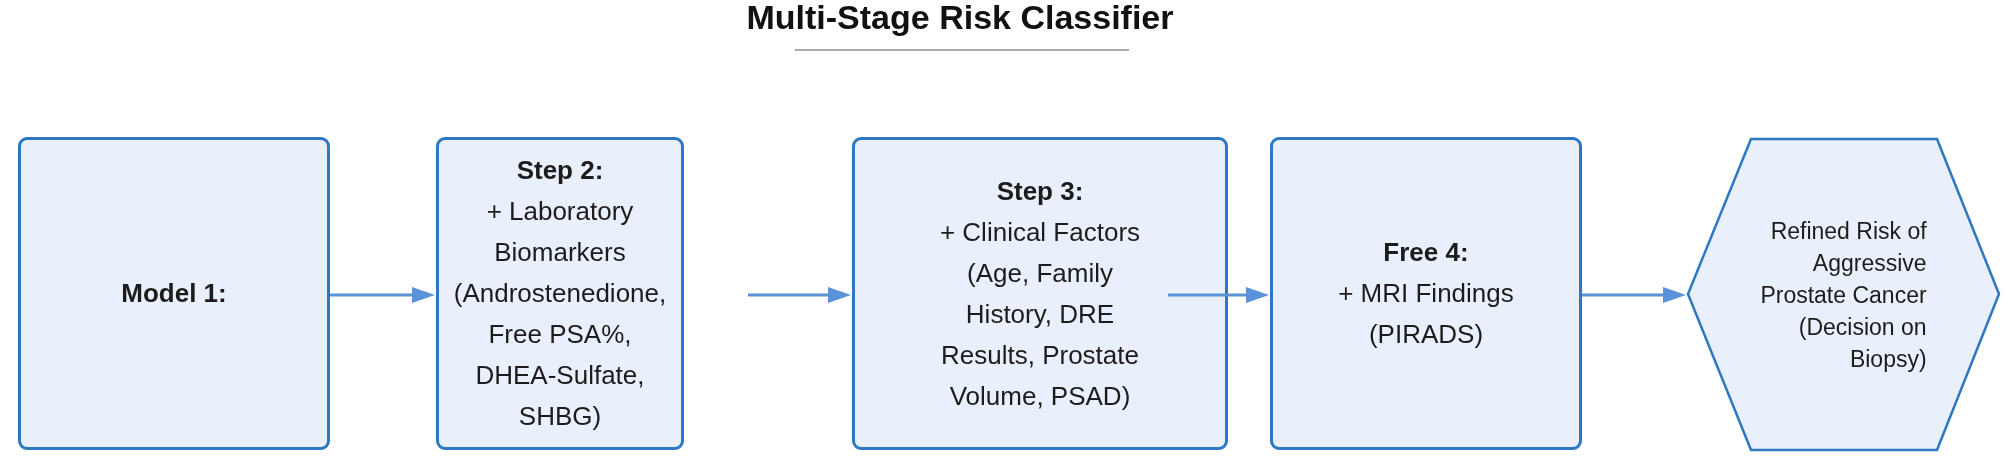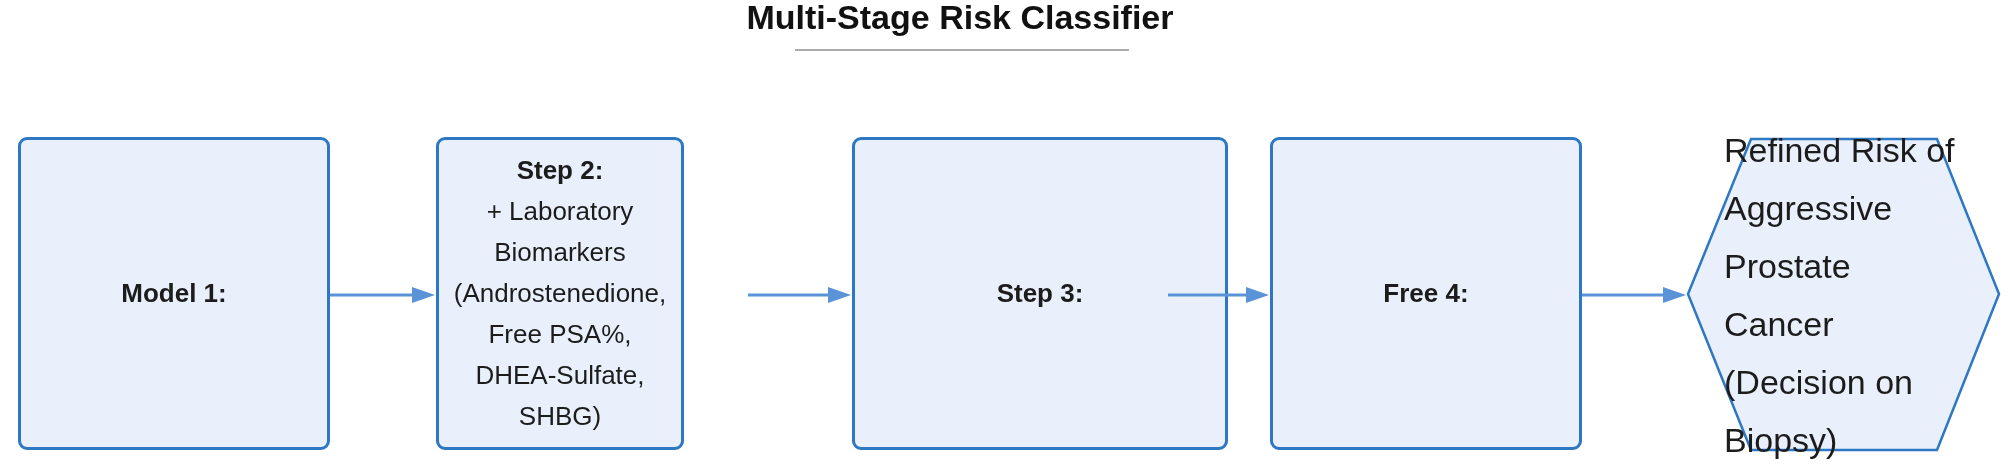--- a/index.html
+++ b/index.html
@@ -60,23 +60,23 @@
   .hex-wrap svg { position: absolute; left: 0; top: 0; }
   .hex-text {
     position: absolute;
     left: 38px;
     right: 38px;
     top: 0;
     bottom: 0;
     display: flex;
     align-items: center;
     justify-content: center;
-    text-align: left;
-    font-size: 34px;
-    line-height: 58px;
+    text-align: right;
+    font-size: 23px;
+    line-height: 32px;
     white-space: pre-line;
   }
   .arrow { position: absolute; top: 284px; height: 22px; }
 </style>
 </head>
 <body>
 
 <div class="canvas">
 
   <div class="diagram-title">Multi-Stage Risk Classifier</div>
@@ -101,29 +101,36 @@
 SHBG)</div>
   </div>
 
   <svg class="arrow" style="left:748px;" width="104" height="22">
     <line x1="0" y1="11" x2="81" y2="11" stroke="#5b93d8" stroke-width="3"></line>
     <polygon points="80,3 103,11 80,19" fill="#5b93d8"></polygon>
   </svg>
 
   <div class="node" style="left:852px; width:376px;">
     <div class="node-heading">Step 3:</div>
+    <div class="node-body">+ Clinical Factors
+(Age, Family
+History, DRE
+Results, Prostate
+Volume, PSAD)</div>
   </div>
 
   <svg class="arrow" style="left:1168px;" width="102" height="22">
     <line x1="0" y1="11" x2="79" y2="11" stroke="#5b93d8" stroke-width="3"></line>
     <polygon points="78,3 101,11 78,19" fill="#5b93d8"></polygon>
   </svg>
 
   <div class="node" style="left:1270px; width:312px;">
     <div class="node-heading">Free 4:</div>
+    <div class="node-body">+ MRI Findings
+(PIRADS)</div>
   </div>
 
   <svg class="arrow" style="left:1582px;" width="105" height="22">
     <line x1="0" y1="11" x2="82" y2="11" stroke="#5b93d8" stroke-width="3"></line>
     <polygon points="81,3 104,11 81,19" fill="#5b93d8"></polygon>
   </svg>
 
   <div class="hex-wrap">
     <svg width="315" height="315" viewBox="0 0 315 315">
       <polygon points="2,157 65,2 251,2 313,157 251,313 65,313" fill="#e9f0fb" stroke="#2e77c2" stroke-width="2.5"></polygon>

